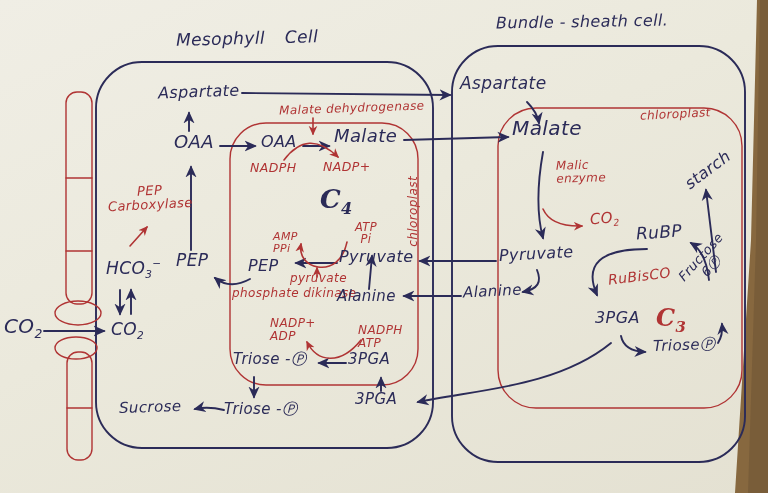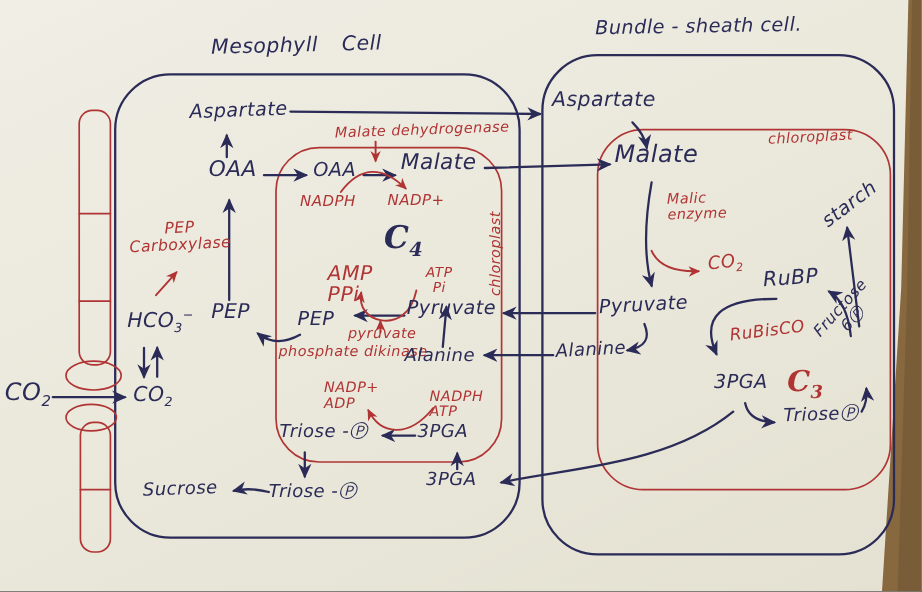--- a/index.html
+++ b/index.html
@@ -125,21 +125,21 @@
 
   <div class="lbl red ctr" style="left:368px;top:205px;width:90px;font-size:12px;transform:rotate(-90deg);">chloroplast</div>
   <div class="lbl script" style="left:320px;top:186px;font-size:26px;">
     <span>C</span><sub>4</sub>
   </div>
   <div class="lbl" style="left:261px;top:134px;font-size:16px;">OAA</div>
   <div class="lbl" style="left:334px;top:127px;font-size:18px;">Malate</div>
   <div class="lbl red" style="left:279px;top:102px;font-size:12px;transform:rotate(-2deg);">Malate dehydrogenase</div>
   <div class="lbl red" style="left:250px;top:161px;font-size:12.5px;">NADPH</div>
   <div class="lbl red" style="left:323px;top:160px;font-size:12.5px;">NADP+</div>
-  <div class="lbl red lines" style="left:273px;top:220px;font-size:17px;">
+  <div class="lbl red lines" style="left:273px;top:231px;font-size:11px;">
     <span>AMP</span>
     <span>PPi</span>
   </div>
   <div class="lbl red lines ctr" style="left:352px;top:221px;width:28px;font-size:11.5px;">
     <span>ATP</span>
     <span>Pi</span>
   </div>
   <div class="lbl" style="left:248px;top:258px;font-size:16px;">PEP</div>
   <div class="lbl" style="left:339px;top:249px;font-size:16px;">Pyruvate</div>
   <div class="lbl red" style="left:290px;top:272px;font-size:12px;">pyruvate</div>

